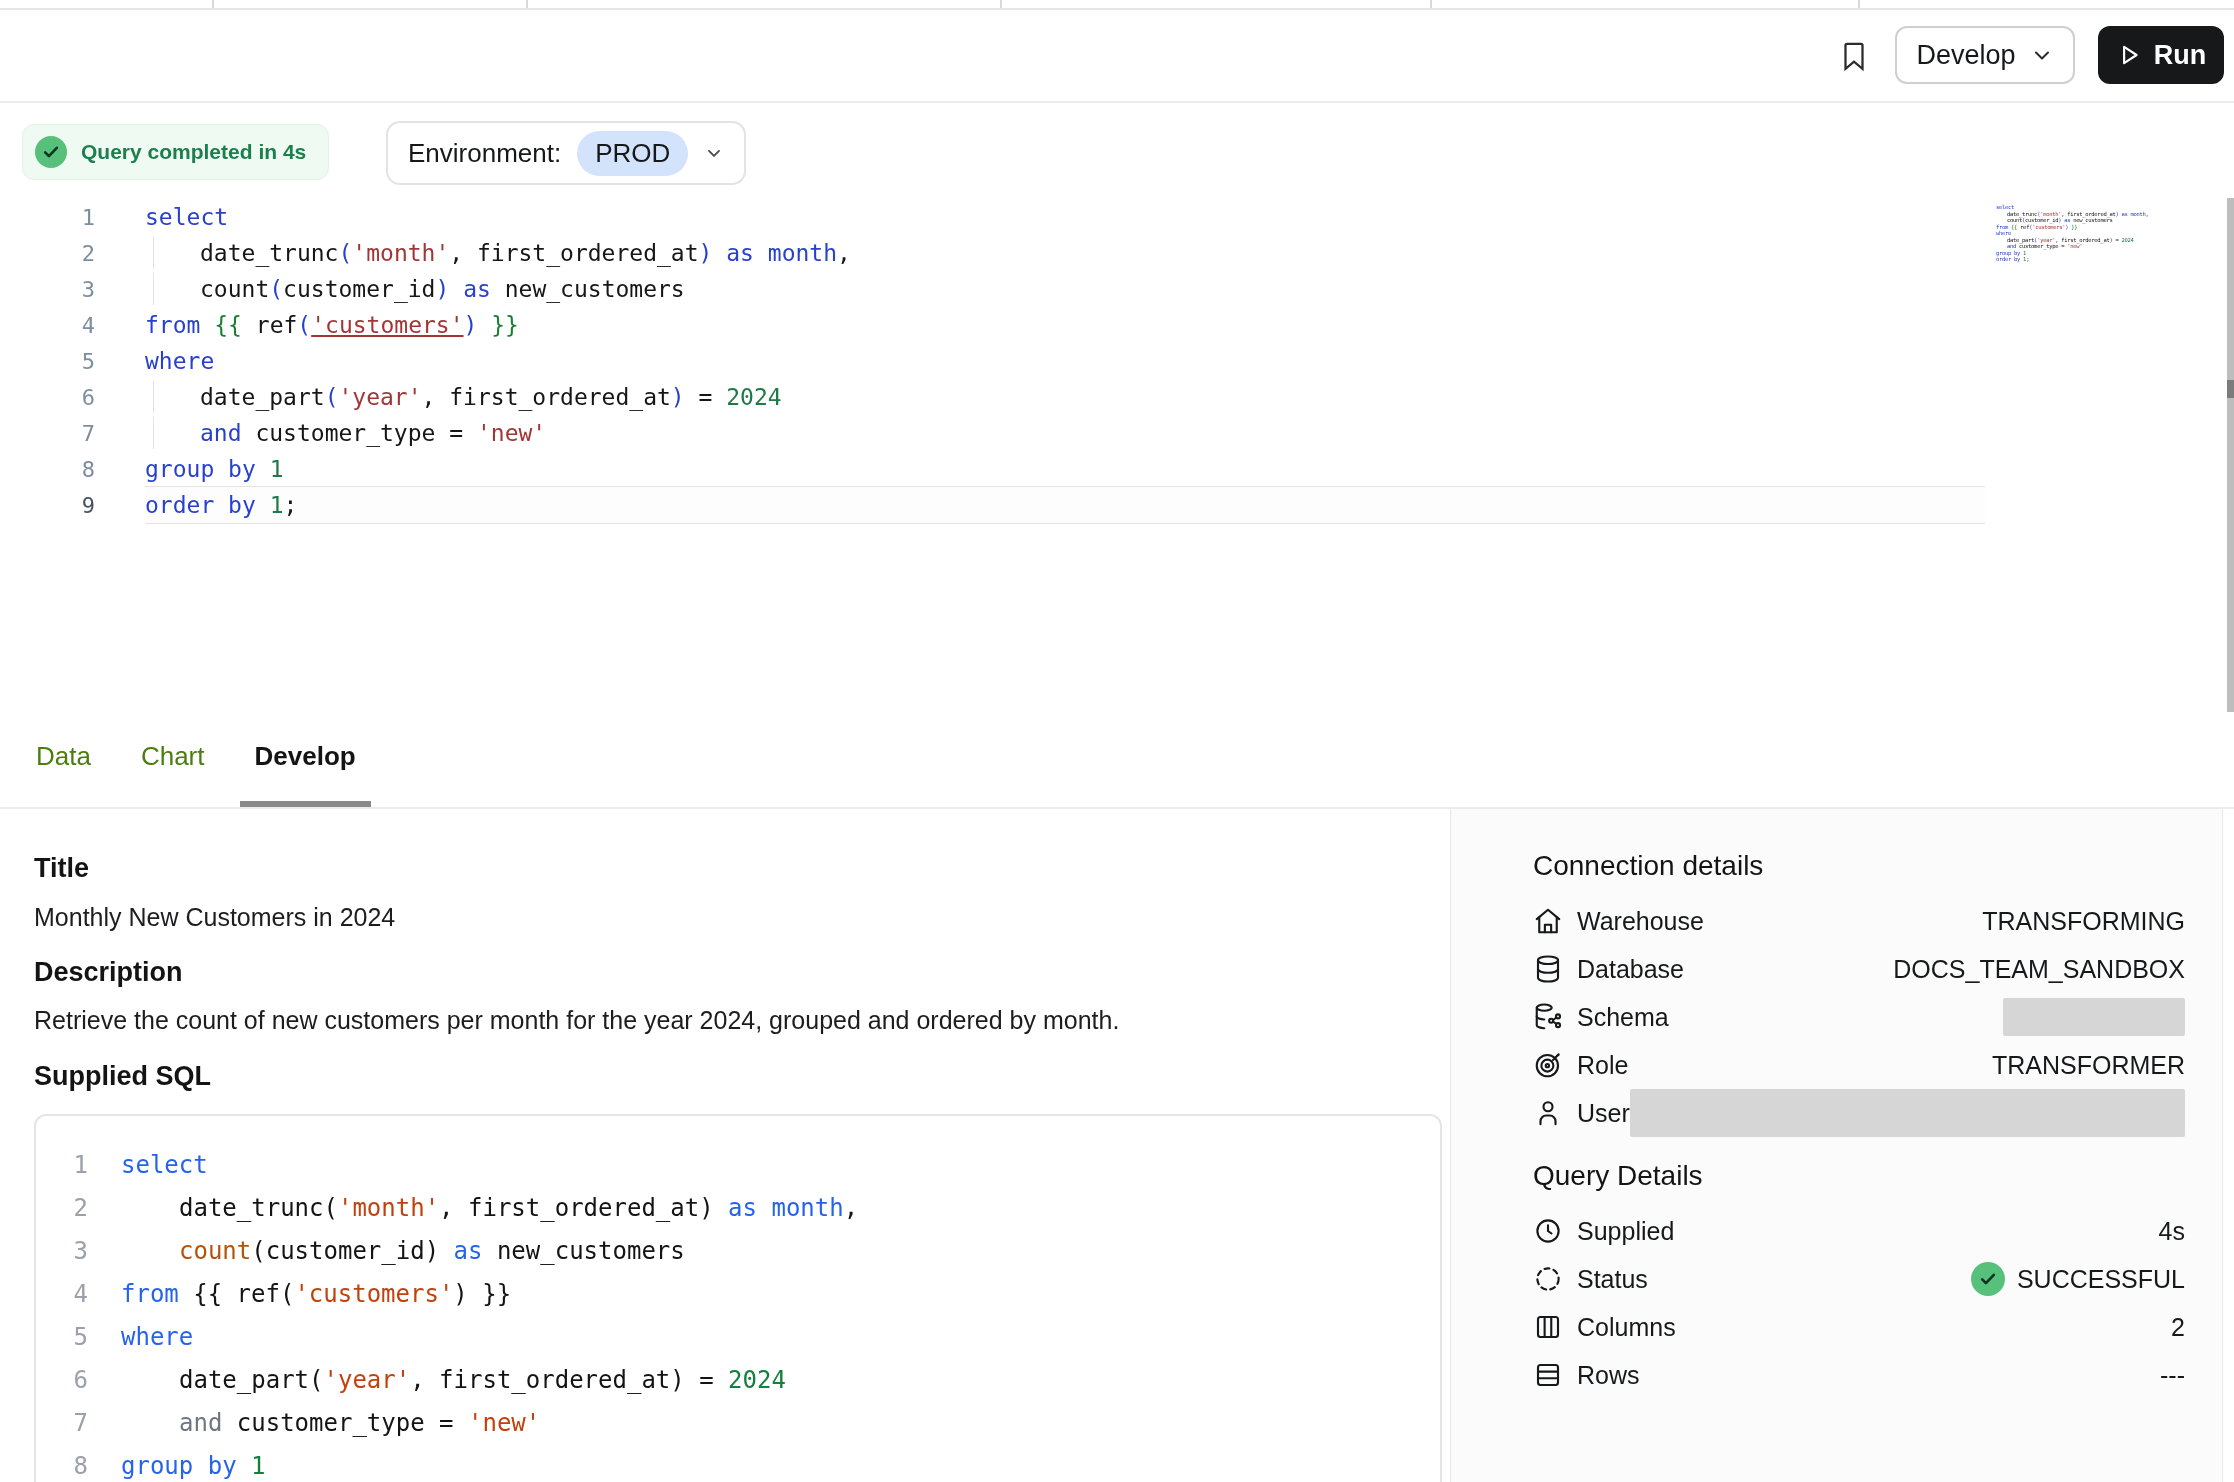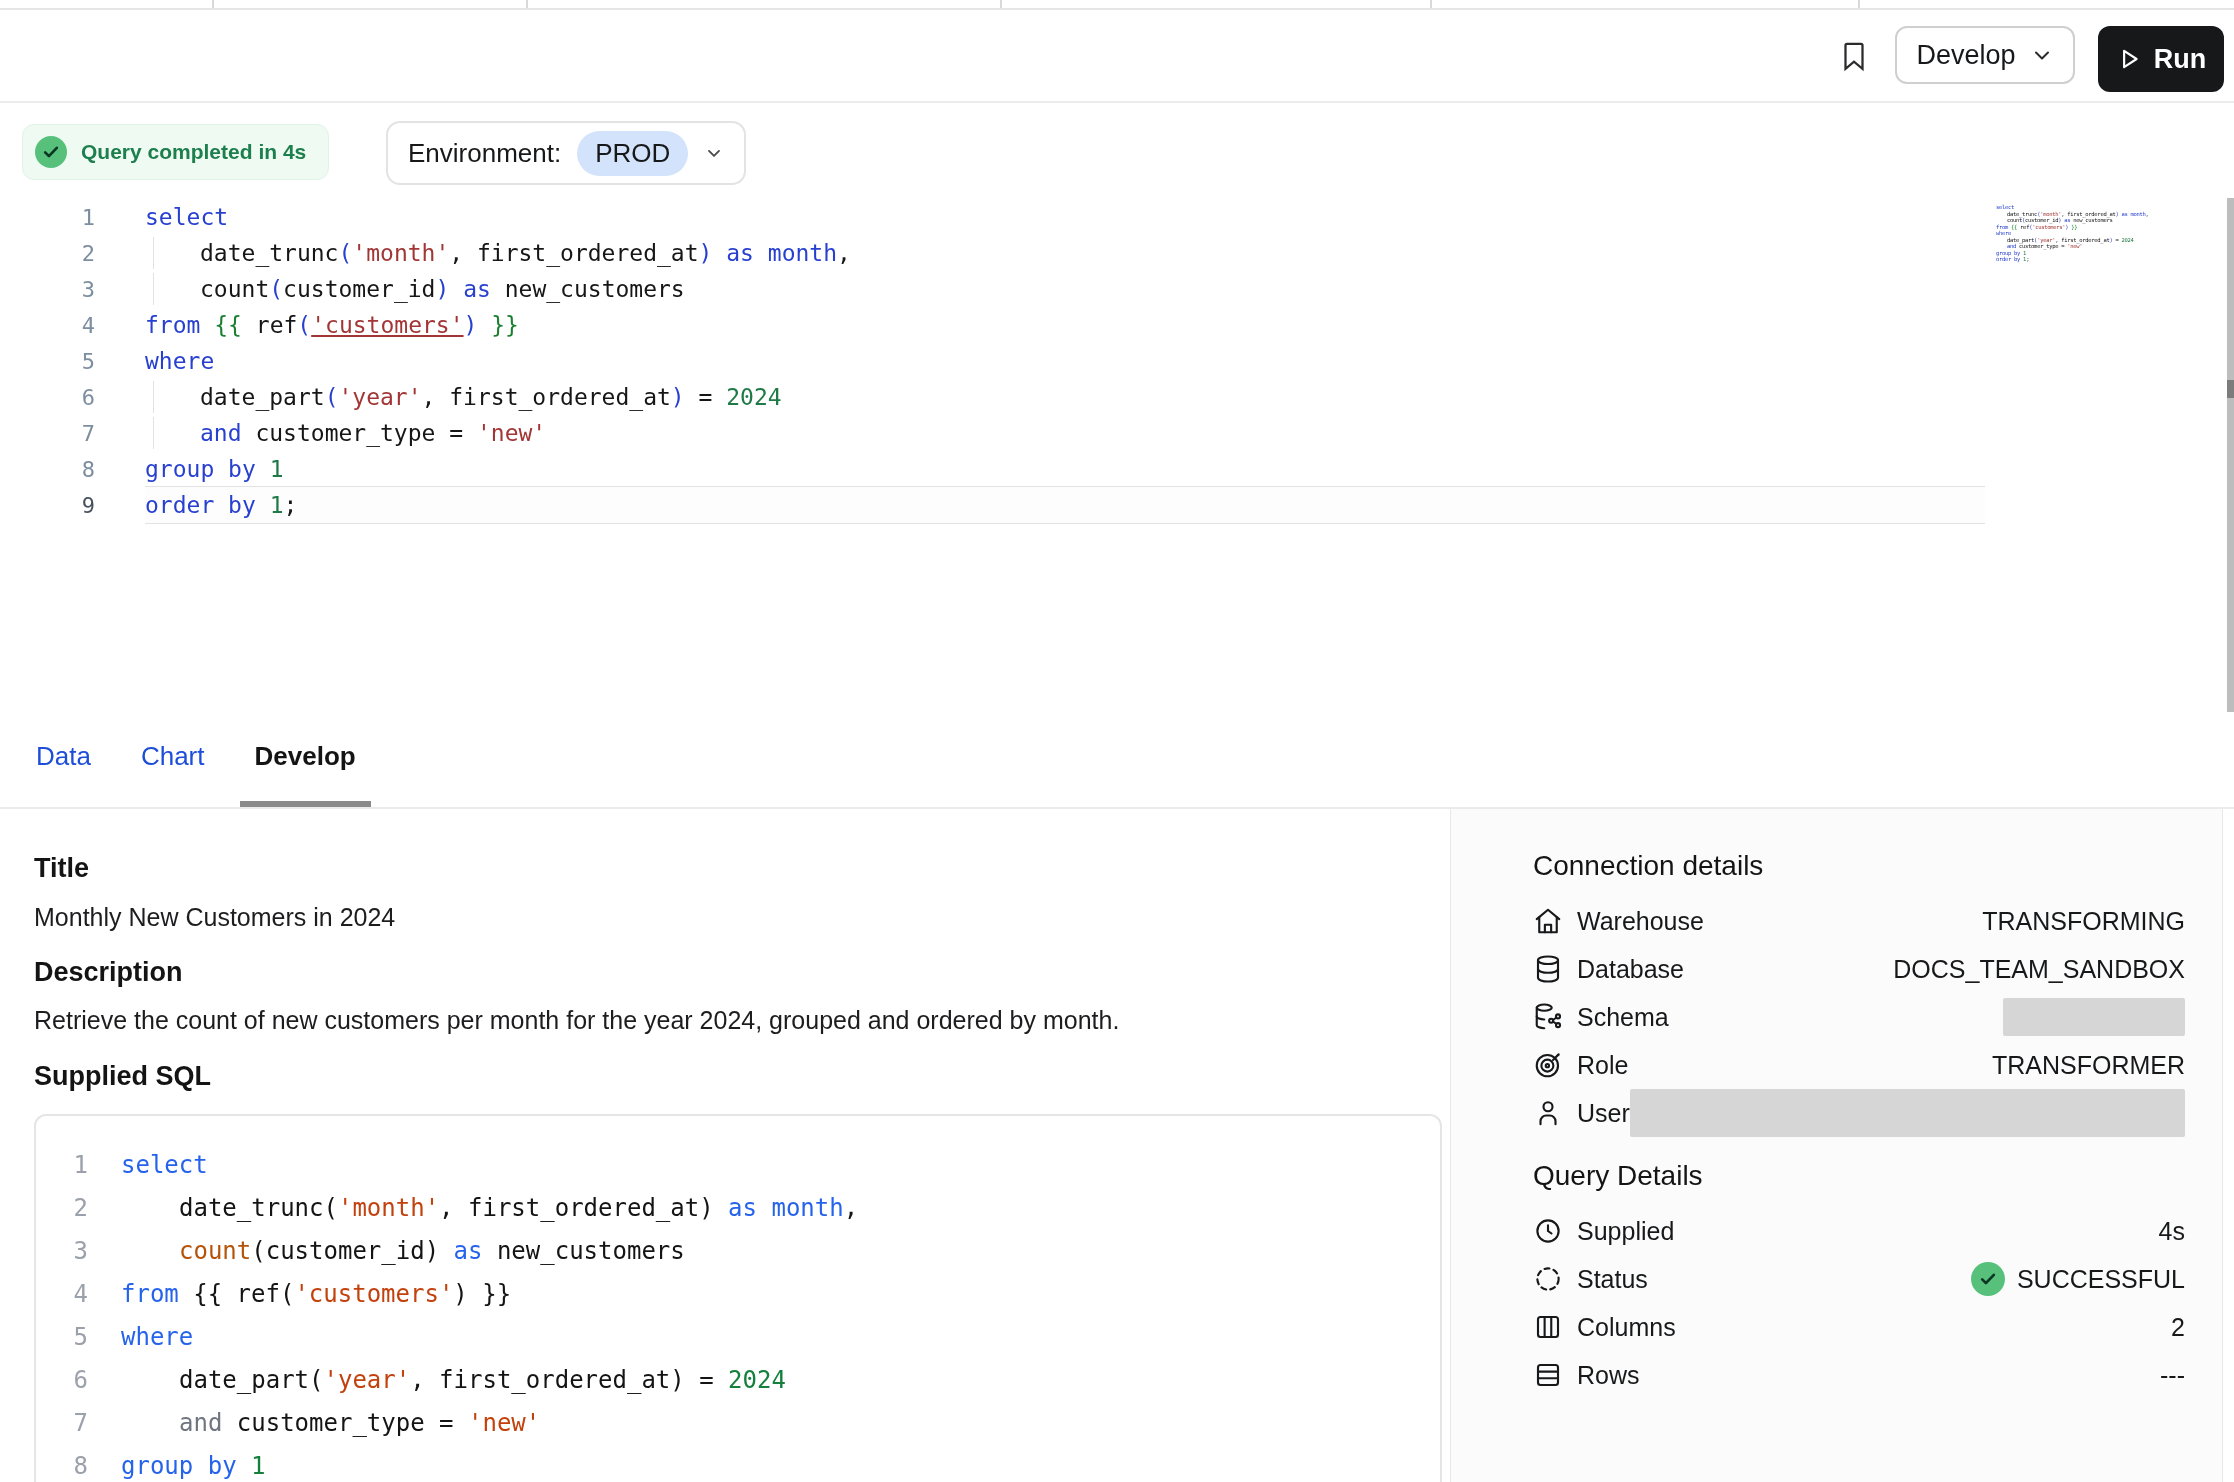--- a/index.html
+++ b/index.html
@@ -10,21 +10,21 @@
   .topstrip{position:absolute;top:0;left:0;right:0;height:8px;background:#fff;border-bottom:2px solid #e6e6e6;}
   .topstrip .tdiv{position:absolute;top:0;width:2px;height:8px;background:#d9d9d9;}
 
   
   .toolbar{position:absolute;top:10px;left:0;right:0;height:91px;background:#fff;border-bottom:2px solid #ececec;}
   .bookmark-btn{position:absolute;left:1830px;top:22px;width:48px;height:48px;background:none;border:none;
                 display:flex;align-items:center;justify-content:center;cursor:pointer;}
   .develop-btn{position:absolute;left:1895px;top:16px;width:180px;height:58px;background:#fff;
                border:2px solid #cfcfcf;border-radius:12px;display:flex;align-items:center;justify-content:center;
                gap:14px;font-size:27px;color:#17181a;cursor:pointer;font-family:"Liberation Sans",sans-serif;}
-  .run-btn{position:absolute;left:2098px;top:16px;width:126px;height:66px;background:#17181a;border:none;
+  .run-btn{position:absolute;left:2098px;top:16px;width:126px;height:58px;background:#17181a;border:none;
            border-radius:12px;display:flex;align-items:center;justify-content:center;gap:12px;
            font-size:27px;font-weight:700;color:#fff;cursor:pointer;font-family:"Liberation Sans",sans-serif;}
 
   
   .status-row{position:absolute;top:103px;left:0;right:0;height:96px;background:#fff;}
   .query-badge{position:absolute;left:22px;top:21px;height:54px;display:flex;align-items:center;gap:14px;
                background:#eefaf2;border:1px solid #e0f3e7;border-radius:12px;padding:0 22px 0 12px;}
   .query-badge .txt{font-size:21px;font-weight:600;color:#1d7f4d;}
   .check-circle{width:32px;height:32px;border-radius:50%;background:#57c17c;display:flex;align-items:center;justify-content:center;}
   .env-select{position:absolute;left:386px;top:18px;height:60px;display:flex;align-items:center;gap:16px;
@@ -65,21 +65,21 @@
   .mm .tk-jinja{color:#1a8030;}
   .mm .tk-fn,.mm .tk-plain{color:#161616;}
 
   
   .scrollbar{position:absolute;left:2227px;top:198px;width:7px;height:544px;background:#bdbdbd;}
   .scroll-notch{position:absolute;left:2227px;top:380px;width:7px;height:18px;background:#7c7c7c;}
 
   
   .tabs{position:absolute;top:712px;left:0;right:0;height:95px;border-bottom:2px solid #eaeaea;display:flex;
         align-items:stretch;padding-left:21px;background:#fff;}
-  .tab{display:flex;align-items:center;padding:0 15px;margin-right:20px;font-size:26px;color:#1d4ed8;
+  .tab{display:flex;align-items:center;padding:0 15px;margin-right:20px;font-size:26px;color:#4d7c0f;
        cursor:pointer;border-bottom:6px solid transparent;}
   .tab.active{color:#141414;font-weight:700;border-bottom-color:#8a8a8a;}
 
   
   .content{position:absolute;top:809px;left:0;right:0;bottom:0;background:#fff;padding-left:36px;}
   .h-sec{position:absolute;left:34px;font-size:27px;font-weight:700;color:#141414;}
   .t-body{position:absolute;left:34px;font-size:25px;color:#1d1d1f;}
 
   .sqlbox{position:absolute;left:34px;top:305px;width:1404px;height:620px;border:2px solid #e5e5e8;
           border-radius:12px;background:#fff;overflow:hidden;}

